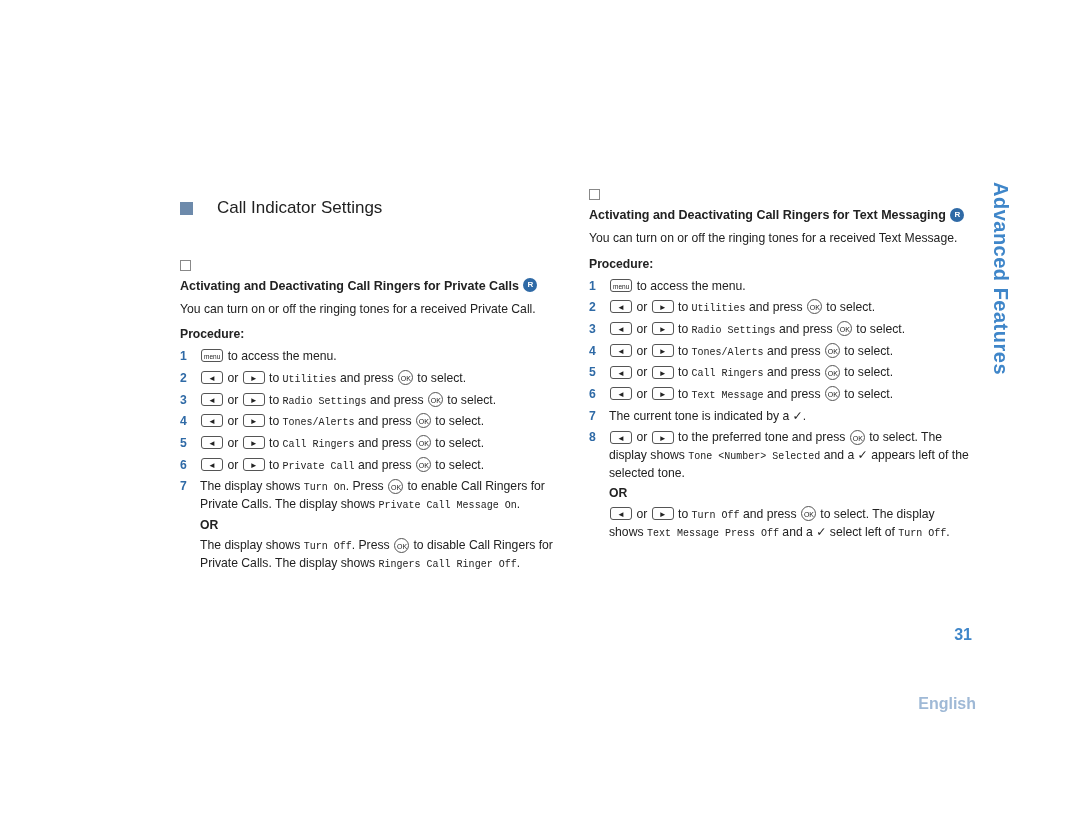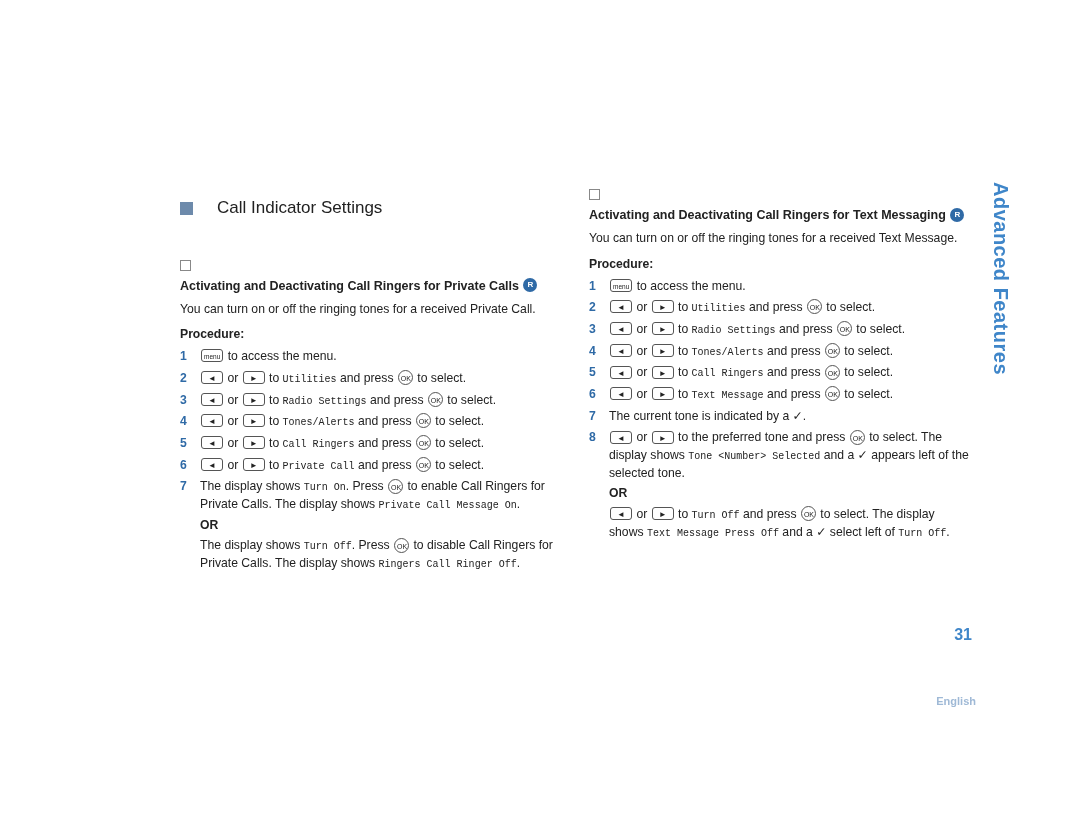--- a/index.html
+++ b/index.html
@@ -135,21 +135,21 @@
     top: 626px;
     color: #3f86c9;
     font-size: 16px;
     font-weight: bold;
   }
   .lang {
     position: absolute;
     right: 104px;
     top: 695px;
     color: #9fb9d6;
-    font-size: 11px;
+    font-size: 16px;
     font-weight: bold;
   }
 </style>
 </head>
 <body>
 
 <div class="page">
 
   <div class="sidebar-label">Advanced Features</div>
   <div class="page-num">31</div>

